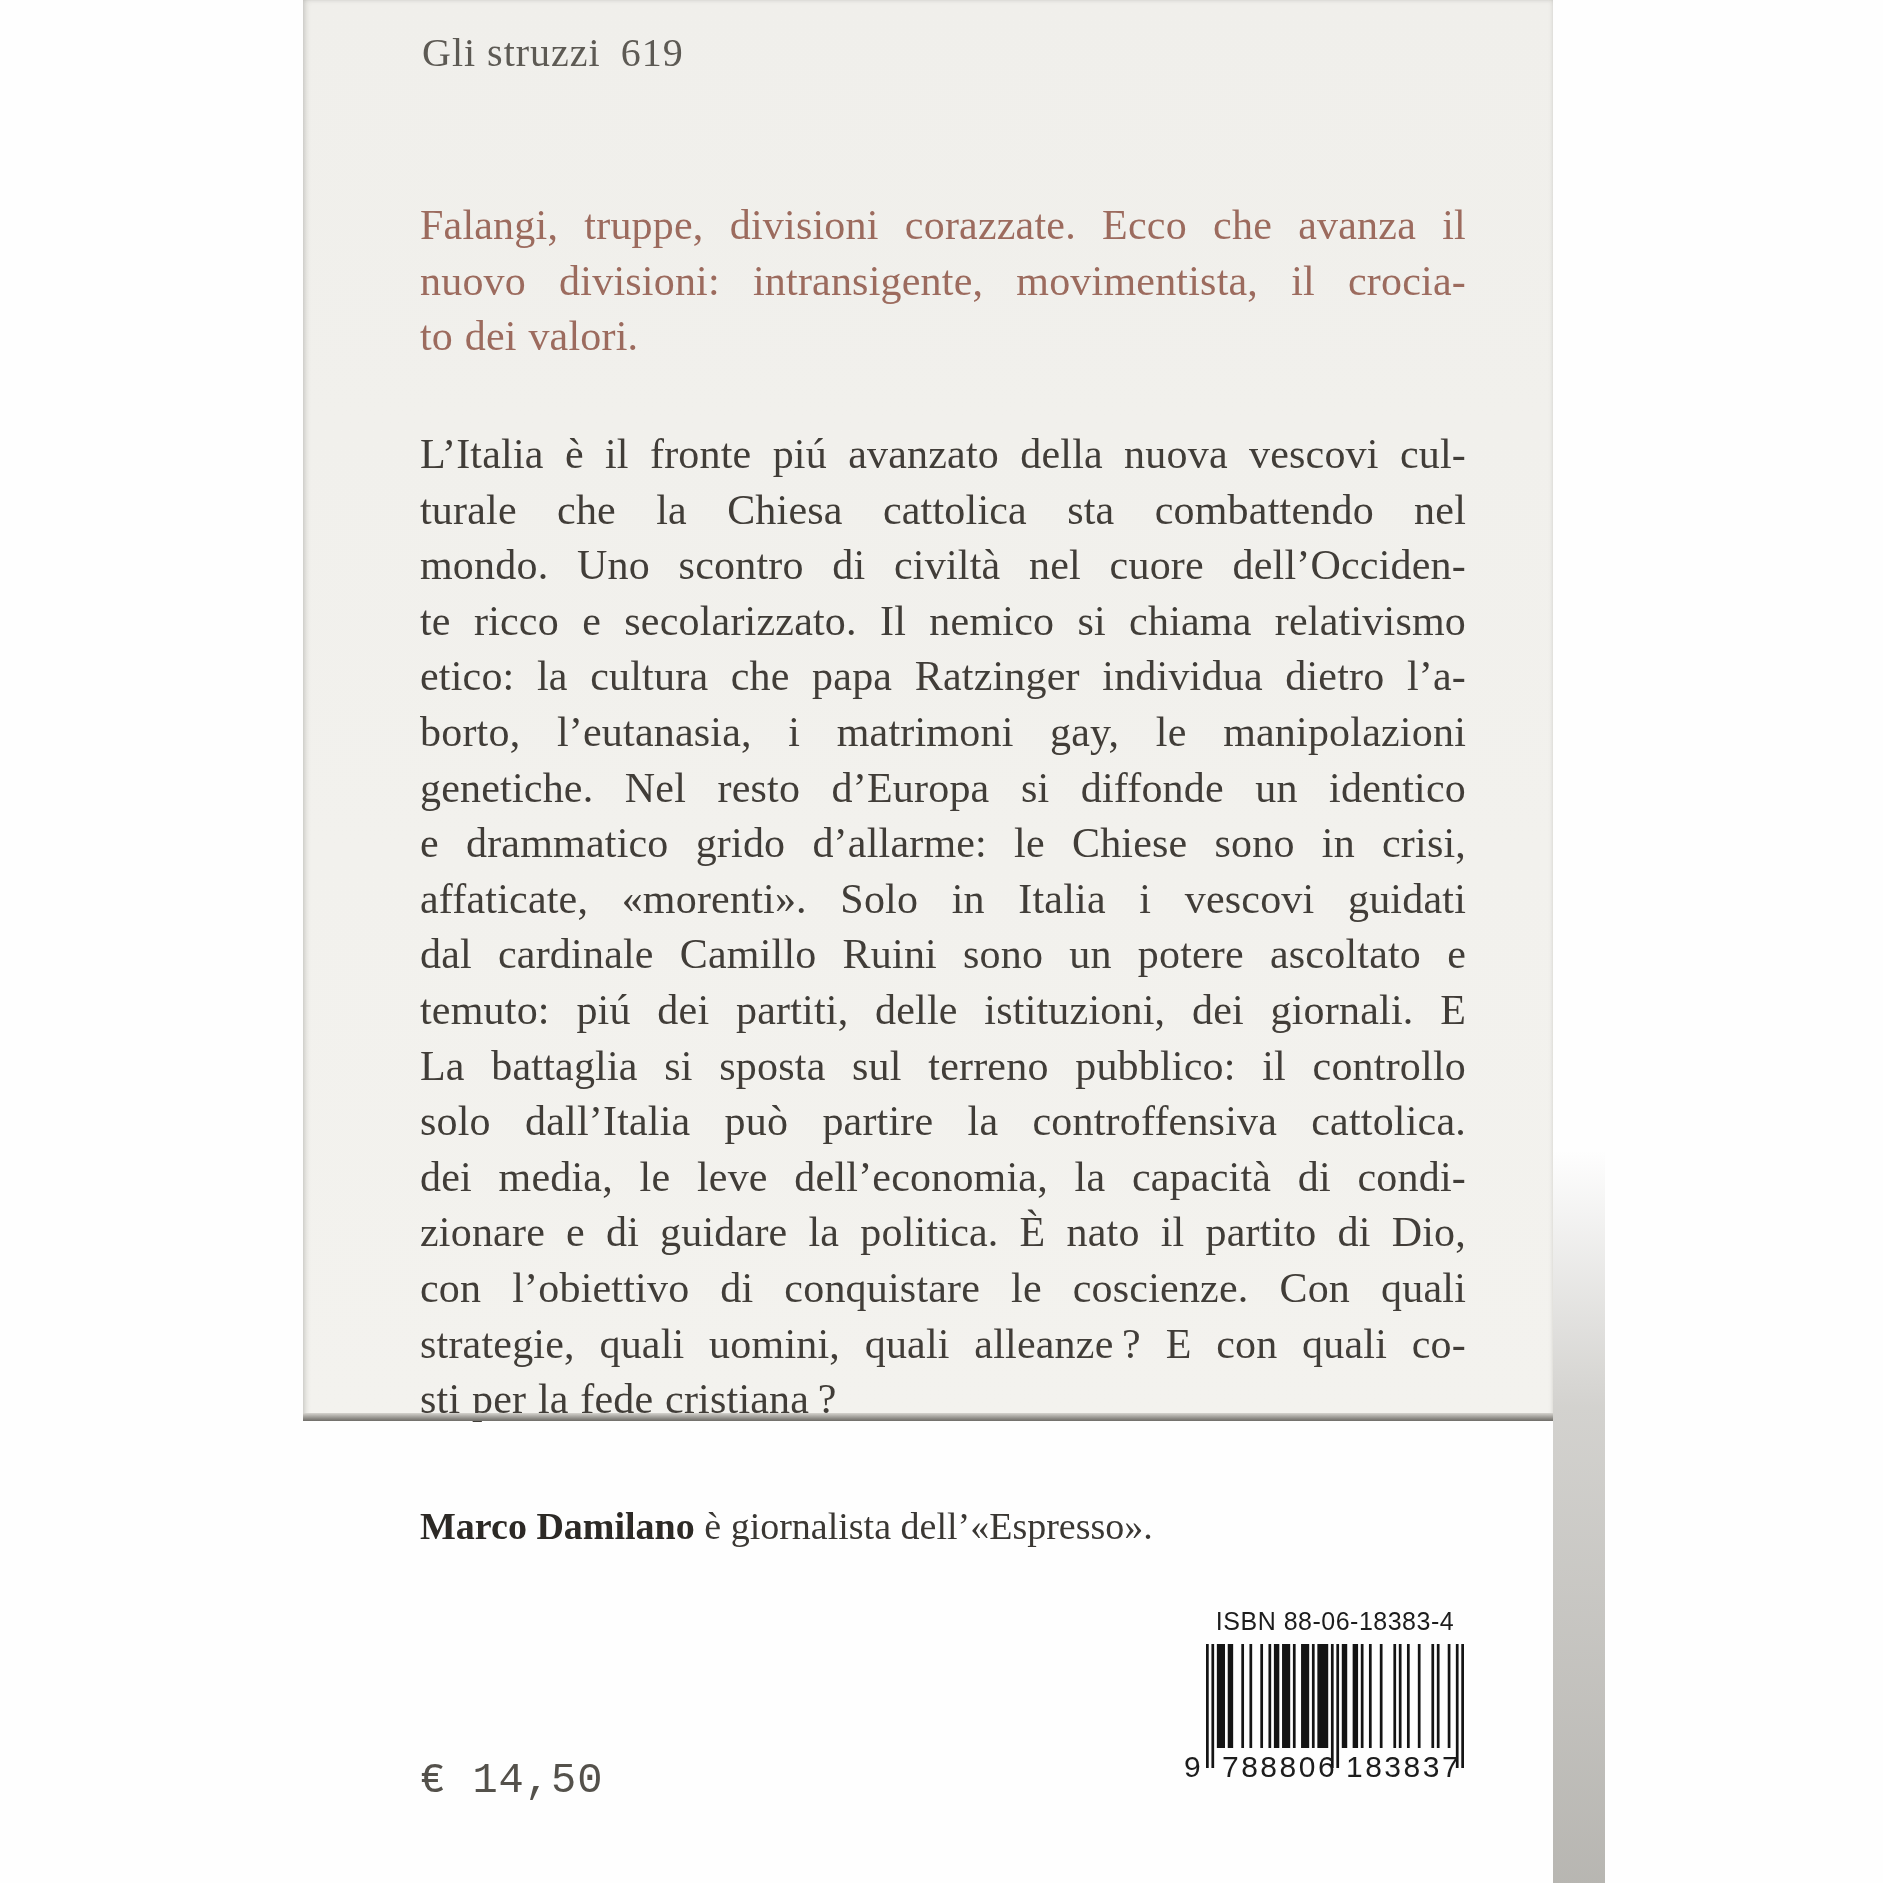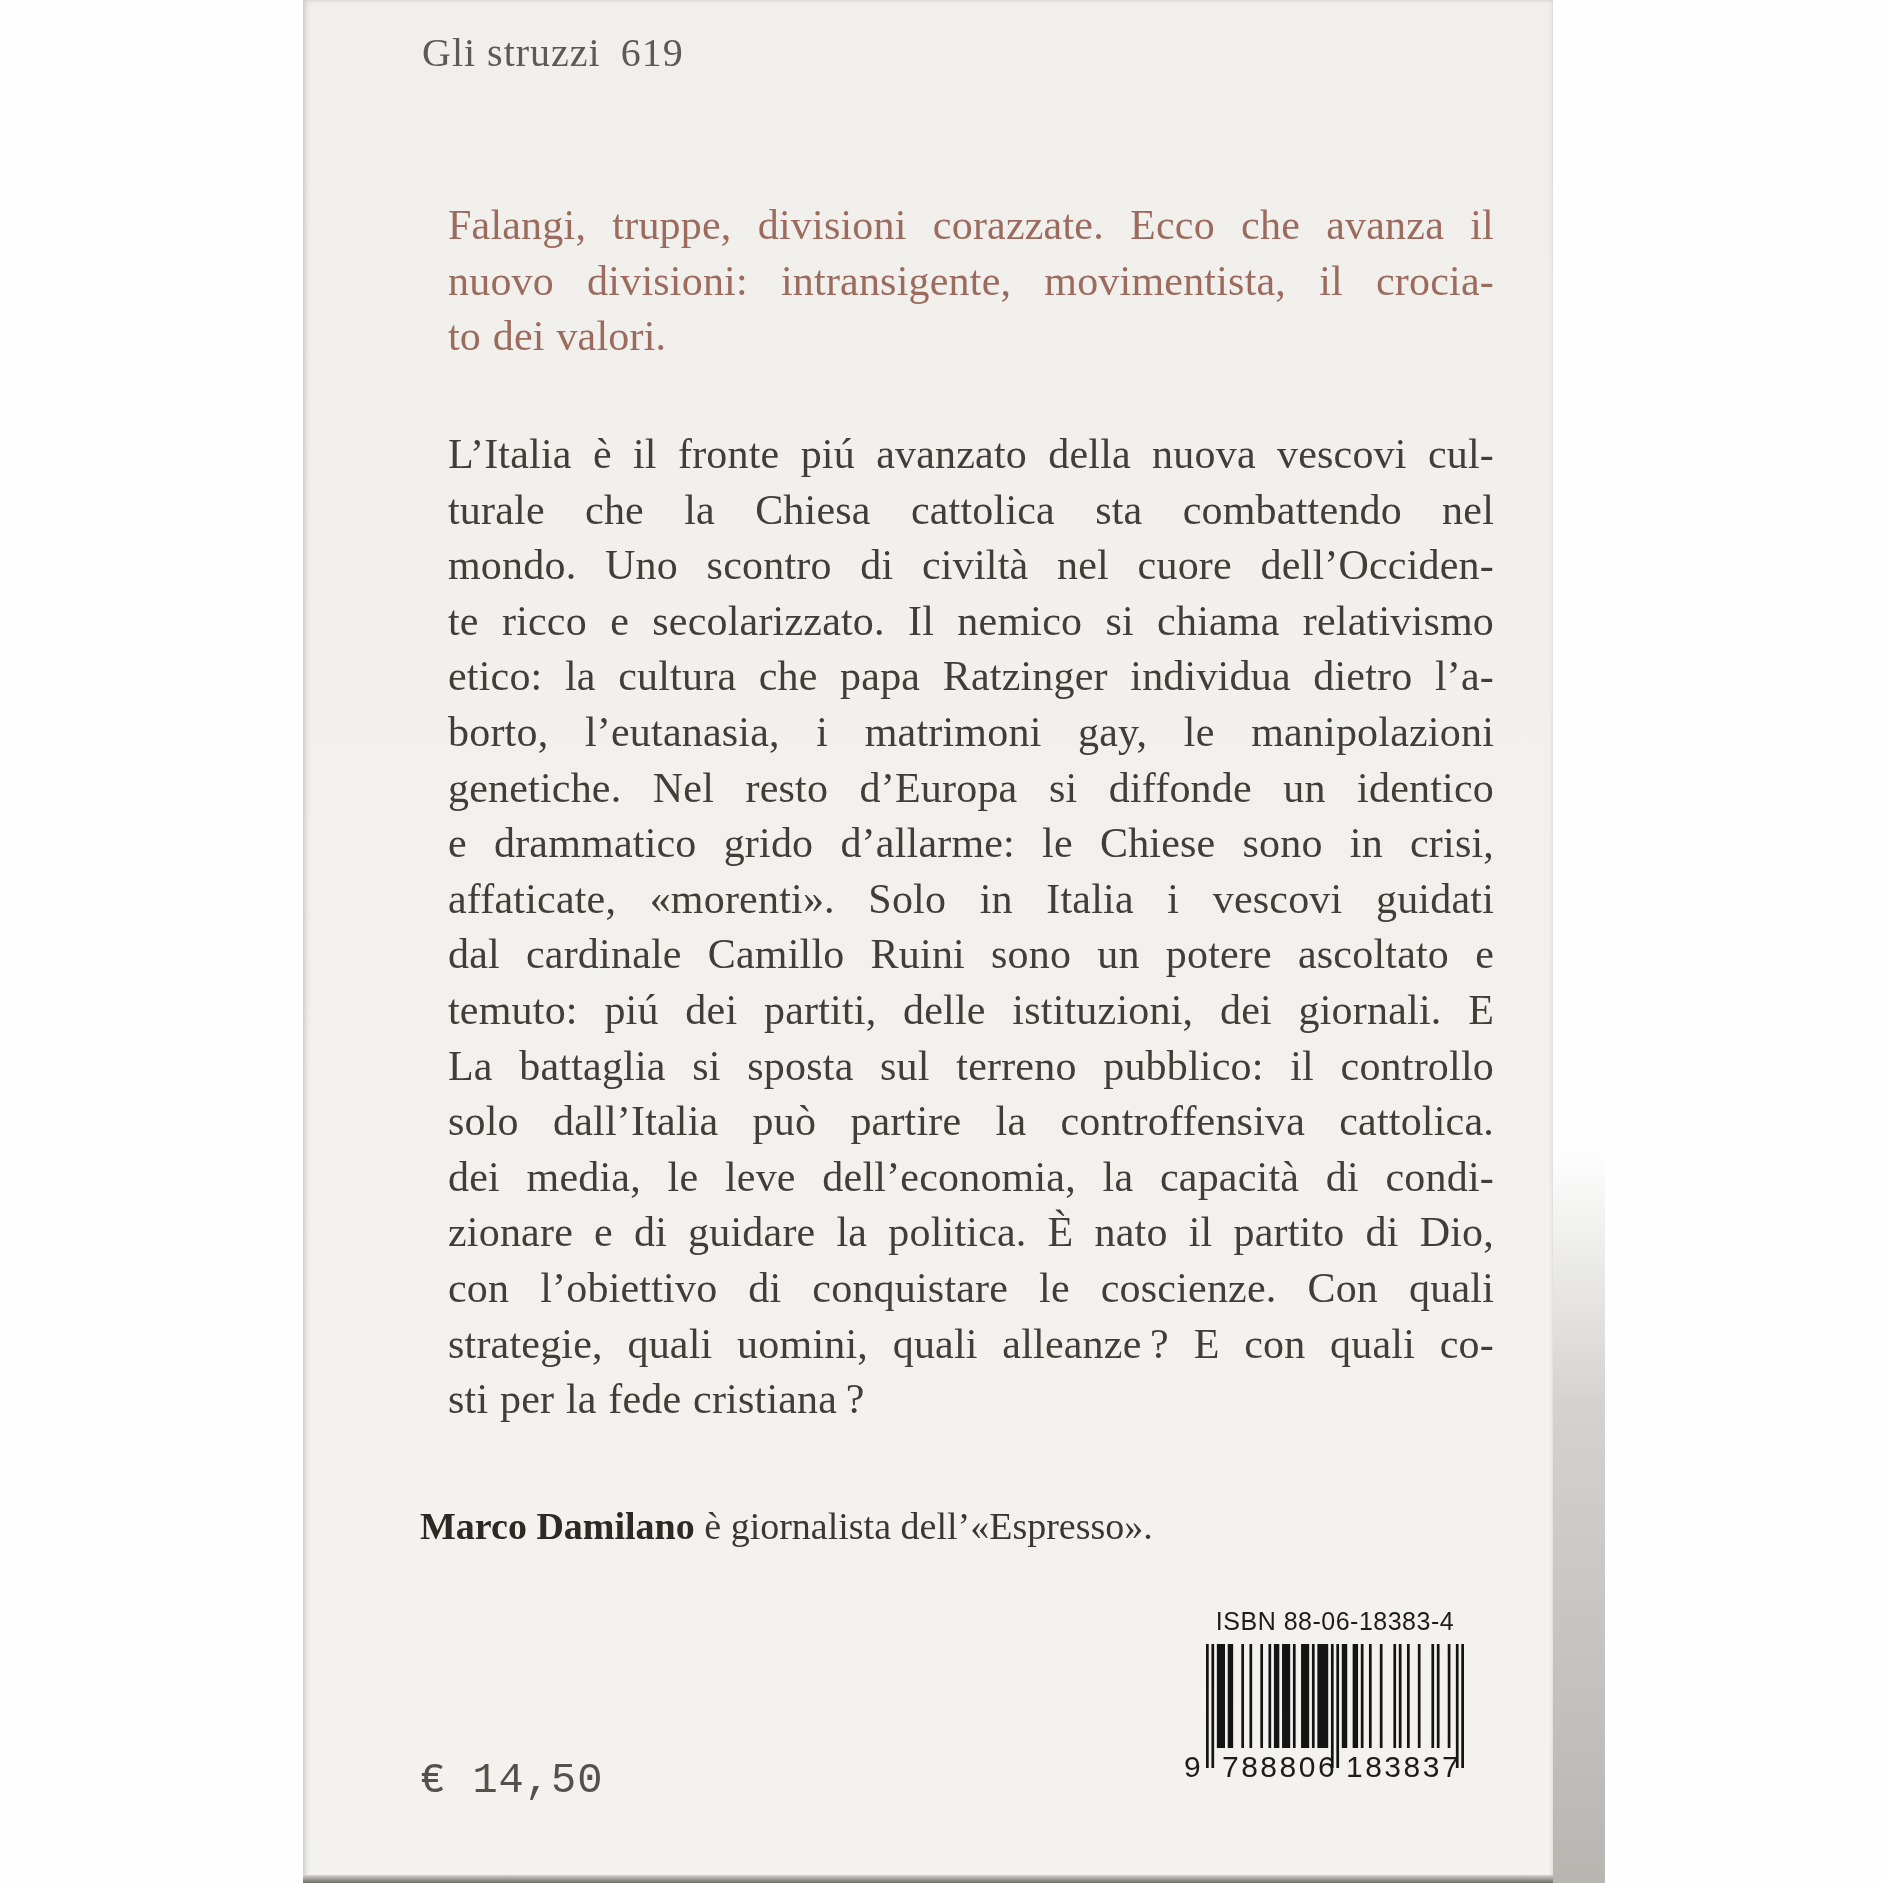--- a/index.html
+++ b/index.html
@@ -1,35 +1,35 @@
 <!DOCTYPE html>
 <html><head>
 <meta charset="utf-8">
 <style>
   html,body{margin:0;padding:0;background:#fdfdfc;}
   #stage{position:relative;width:1883px;height:1883px;overflow:hidden;
          font-family:"Liberation Serif", serif;background:#fefefe;}
   
-  .book{position:absolute;left:303px;top:0;width:1250px;height:1883px;
+  .book{position:absolute;left:303px;top:0;width:1250px;height:1421px;
         background:linear-gradient(180deg,#f0efeb 0%,#f2f1ed 60%,#f3f2ee 100%);
         box-shadow:inset 3px 0 6px -2px rgba(90,88,82,.35), inset -2px 0 4px -2px rgba(120,118,112,.25);}
   .book-bottom-edge{position:absolute;left:0;bottom:0;width:100%;height:8px;
         background:linear-gradient(180deg,#d6d4cf 0%,#8b8984 70%,#6f6d68 100%);}
   .book-side-shadow{position:absolute;left:1553px;top:1150px;width:52px;height:733px;
         background:linear-gradient(180deg,rgba(176,174,168,0) 0%,rgba(176,174,168,.55) 35%,rgba(160,158,152,.75) 100%);}
   
   .series{position:absolute;left:119px;top:30px;font-size:40px;line-height:46px;
           color:#5d5a54;letter-spacing:1px;}
   .series .num{margin-left:20px;}
   
   .textblock{position:absolute;left:117px;width:1046px;font-size:42px;line-height:55.6px;
              color:#413d38;word-spacing:1px;letter-spacing:.2px;}
   .tagline{top:198px;}
   .blurb{top:427px;}
-  .jline{width:100%;text-align:justify;text-align-last:justify;white-space:normal;margin-left:28px;}
+  .jline{width:100%;text-align:justify;text-align-last:justify;white-space:normal;}
   .jline.last{text-align-last:left;}
   
   .author{position:absolute;left:117px;top:1502px;font-size:38px;line-height:48px;color:#3a3733;}
   .author .name{font-weight:bold;color:#2c2925;}
   
   .price{position:absolute;left:117px;top:1758px;font-size:42px;line-height:46px;
          color:#54514b;letter-spacing:1px;font-variant-numeric:oldstyle-nums;font-family:Liberation Mono, monospace;}
   
   .barcode{position:absolute;left:903px;top:1604px;width:258px;height:184px;
            font-family:"Liberation Sans", sans-serif;}

